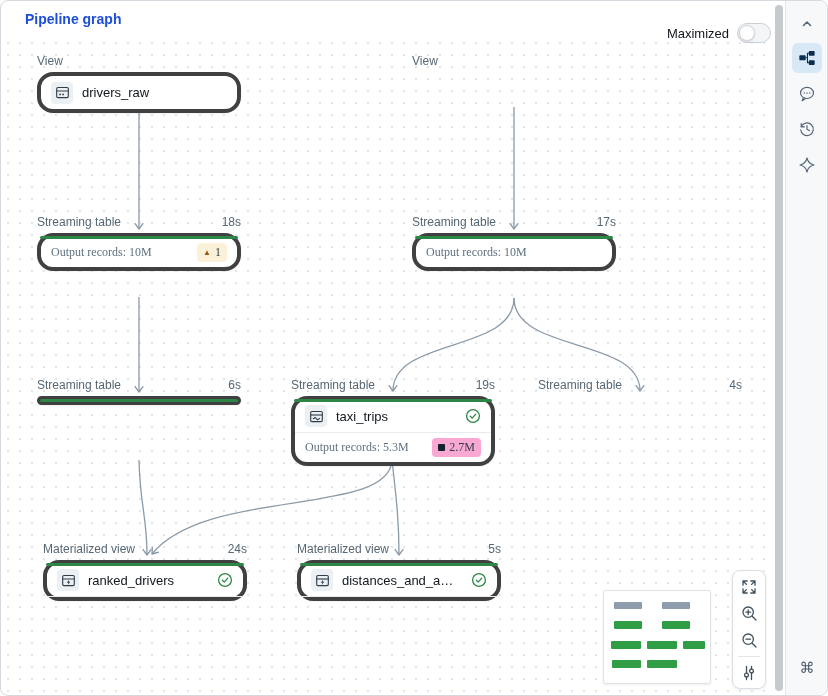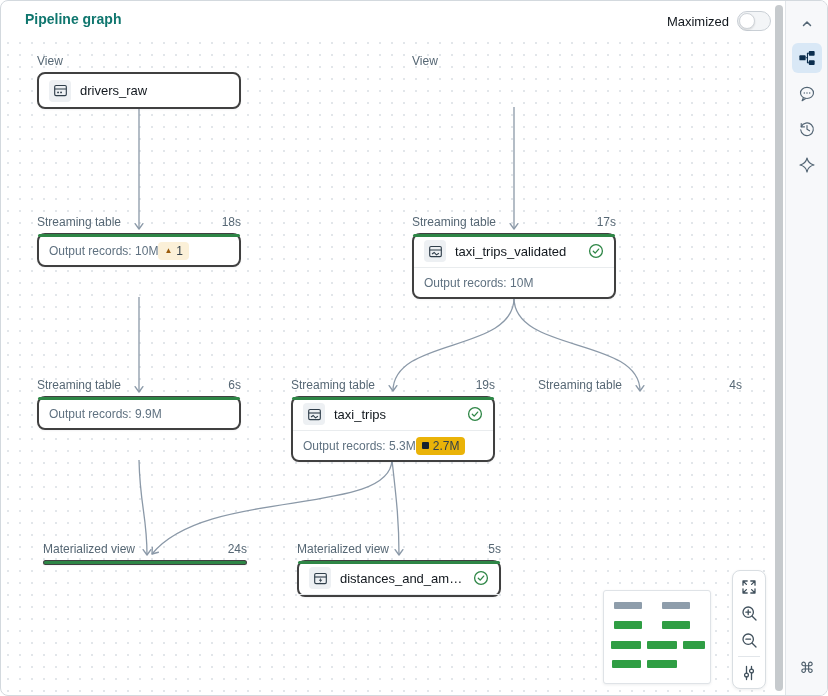--- a/index.html
+++ b/index.html
@@ -5,49 +5,49 @@
   * { box-sizing: border-box; margin: 0; padding: 0; }
   html,body { background:#fff; }
   body { font-family:"Liberation Sans", sans-serif; -webkit-font-smoothing:antialiased; }
   .app { position:relative; width:828px; height:696px; background:#fff; border:1px solid #d3d9de; border-radius:8px; overflow:hidden; }
 
   
   .main { position:absolute; left:0; top:0; right:42px; bottom:0; }
   .dots { position:absolute; left:1px; right:12px; top:36px; bottom:1px;
           background-image:radial-gradient(#e2e6ea 1px, transparent 1.3px);
           background-size:12px 12px; }
-  .page-title { position:absolute; left:24px; top:10px; font-size:14px; font-weight:700; color:#0f766e; }
-  .maximize-ctl { position:absolute; right:14px; top:10px; display:flex; align-items:center; gap:8px; }
+  .page-title { position:absolute; left:24px; top:10px; font-size:14px; font-weight:700; color:#1d4ed8; }
+  .maximize-ctl { position:absolute; right:14px; top:22px; display:flex; align-items:center; gap:8px; }
   .maximize-ctl .lbl { font-size:13px; color:#11171d; }
   .toggle { width:34px; height:20px; border-radius:10px; background:#f3f5f7; border:1px solid #c9cfd5; position:relative; cursor:pointer; }
   .toggle .knob { position:absolute; left:1px; top:1px; width:16px; height:16px; border-radius:50%; background:#fff; border:1px solid #cfd4d9; box-shadow:0 1px 2px rgba(0,0,0,.12); }
 
   .vscroll { position:absolute; right:2px; top:4px; height:686px; width:8px; border-radius:4px; background:#c6cacd; }
 
   
   svg.edges { position:absolute; left:0; top:0; pointer-events:none; }
 
   
   .node-group { position:absolute; width:204px; }
   .node-labels { display:flex; justify-content:space-between; font-size:12px; color:#566774; margin-bottom:3px; height:15px; }
-  .card { position:relative; background:#fff; border:2px solid #404040; border-radius:8px; box-shadow:0 1px 2px rgba(31,39,46,.06); }
+  .card { position:relative; background:#fff; border:4px solid #404040; border-radius:16px; box-shadow:0 1px 2px rgba(31,39,46,.06); }
   .card.selected { border-color:#2d76b8; box-shadow:0 0 0 1px rgba(45,118,184,.35), 0 1px 3px rgba(31,39,46,.10); }
   .card.table::before { content:""; position:absolute; left:-1px; right:-1px; top:-1px; height:3px; background:#2e8646; border-radius:3px; }
   .card .head { display:flex; align-items:center; gap:9px; height:32px; padding:0 10px; }
   .view-card .head { height:33px; }
   .icon-box { width:22px; height:22px; border-radius:4px; background:#edf0f3; display:flex; align-items:center; justify-content:center; color:#2f3e4a; flex:none; }
   .node-name { font-size:13px; color:#11171d; white-space:nowrap; overflow:hidden; text-overflow:ellipsis; flex:1; }
   .status { flex:none; display:flex; }
   .divider { height:1px; background:#e9eceе; background:#e9ecee; }
-  .foot { display:flex; align-items:center; justify-content:flex-start; height:29px; padding:0 10px; }
+  .foot { display:flex; align-items:center; justify-content:space-between; height:29px; padding:0 10px;font-family:Liberation Serif, serif; }
   .out-label { font-size:12px; color:#5f7180; }
   .badge { display:flex; align-items:center; gap:4px; font-size:12px; color:#33404a; border-radius:4px; padding:2px 6px; }
   .badge.warn { background:#fbf0d8; }
   .badge.warn .tri { font-size:8px; color:#9a5b0b; line-height:1; }
-  .badge.count { background:#eab308; }
+  .badge.count { background:#f9a8d4; }
   .badge.count .sq { width:7px; height:7px; background:#16222e; border-radius:1px; }
 
   
   .minimap { position:absolute; left:602px; top:589px; width:108px; height:94px; background:#fff; border:1px solid #dfe3e7; border-radius:3px; box-shadow:0 1px 3px rgba(31,39,46,.08); }
   .mm-bar { position:absolute; border-radius:1px; }
   .mm-gray { background:#8e9dab; }
   .mm-green { background:#2f9e44; }
 
   
   .controls { position:absolute; left:731px; top:569px; width:34px; background:#fff; border:1px solid #d9dee2; border-radius:8px; box-shadow:0 1px 3px rgba(31,39,46,.08); display:flex; flex-direction:column; align-items:center; padding:2px 0; }
@@ -136,106 +136,103 @@
         </div>
       </div>
     </div>
 
     <div class="node-group" style="left:411px; top:214px;">
       <div class="node-labels">
         <span>Streaming table</span>
         <span>17s</span>
       </div>
       <div class="card table">
+        <div class="divider"></div>
+        <div class="foot">
+          <span class="out-label">Output records: 10M</span>
+        </div>
+      </div>
+    </div>
+
+    <div class="node-group" style="left:36px; top:377px;">
+      <div class="node-labels">
+        <span>Streaming table</span>
+        <span>6s</span>
+      </div>
+      <div class="card table">
+        <div class="divider"></div>
+      </div>
+    </div>
+
+    <div class="node-group" style="left:290px; top:377px;">
+      <div class="node-labels">
+        <span>Streaming table</span>
+        <span>19s</span>
+      </div>
+      <div class="card table">
         <div class="head">
           <span class="icon-box">
             <svg width="15" height="15" viewBox="0 0 16 16">
                 <g fill="none" stroke="currentColor" stroke-width="1.2">
                   <rect x="1.8" y="2.6" width="12.4" height="10.8" rx="1.4"></rect>
                   <path d="M1.8,6.4 H14.2"></path>
                   <path d="M4.3,10.6 l2.3,-1.6 2.4,2.6 2.6,-1.8"></path>
                 </g>
               </svg>
           </span>
-          <span class="node-name">taxi_trips_validated</span>
+          <span class="node-name">taxi_trips</span>
           <span class="status">
             <svg width="16" height="16" viewBox="0 0 16 16">
                 <circle cx="8" cy="8" r="6.4" fill="#fff" stroke="#2e8646" stroke-width="1.3"></circle>
                 <path d="M5.3,8.2 l1.9,1.9 3.5,-4" fill="none" stroke="#2e8646" stroke-width="1.3" stroke-linecap="round" stroke-linejoin="round"></path>
               </svg>
           </span>
         </div>
         <div class="divider"></div>
         <div class="foot">
-          <span class="out-label">Output records: 10M</span>
-        </div>
-      </div>
-    </div>
-
-    <div class="node-group" style="left:36px; top:377px;">
-      <div class="node-labels">
-        <span>Streaming table</span>
-        <span>6s</span>
-      </div>
-      <div class="card table">
-        <div class="divider"></div>
-        <div class="foot">
-          <span class="out-label">Output records: 9.9M</span>
-        </div>
-      </div>
-    </div>
-
-    <div class="node-group" style="left:290px; top:377px;">
-      <div class="node-labels">
-        <span>Streaming table</span>
-        <span>19s</span>
+          <span class="out-label">Output records: 5.3M</span>
+          <span class="badge count">
+              <span class="sq"></span>
+              <span>2.7M</span>
+            </span>
+        </div>
+      </div>
+    </div>
+
+    <div class="node-group" style="left:537px; top:377px;">
+      <div class="node-labels">
+        <span>Streaming table</span>
+        <span>4s</span>
+      </div>
+    </div>
+
+    <div class="node-group" style="left:42px; top:541px;">
+      <div class="node-labels">
+        <span>Materialized view</span>
+        <span>24s</span>
       </div>
       <div class="card table">
         <div class="head">
           <span class="icon-box">
             <svg width="15" height="15" viewBox="0 0 16 16">
                 <g fill="none" stroke="currentColor" stroke-width="1.2">
                   <rect x="1.8" y="2.6" width="12.4" height="10.8" rx="1.4"></rect>
                   <path d="M1.8,6.4 H14.2"></path>
-                  <path d="M4.3,10.6 l2.3,-1.6 2.4,2.6 2.6,-1.8"></path>
                 </g>
-              </svg>
-          </span>
-          <span class="node-name">taxi_trips</span>
+                <path d="M8.6,7.2 l-2.4,3.1 h1.7 l-0.8,2.5 2.9,-3.4 h-1.7 z" fill="currentColor"></path>
+              </svg>
+          </span>
+          <span class="node-name">ranked_drivers</span>
           <span class="status">
             <svg width="16" height="16" viewBox="0 0 16 16">
                 <circle cx="8" cy="8" r="6.4" fill="#fff" stroke="#2e8646" stroke-width="1.3"></circle>
                 <path d="M5.3,8.2 l1.9,1.9 3.5,-4" fill="none" stroke="#2e8646" stroke-width="1.3" stroke-linecap="round" stroke-linejoin="round"></path>
               </svg>
           </span>
         </div>
-        <div class="divider"></div>
-        <div class="foot">
-          <span class="out-label">Output records: 5.3M</span>
-          <span class="badge count">
-              <span class="sq"></span>
-              <span>2.7M</span>
-            </span>
-        </div>
-      </div>
-    </div>
-
-    <div class="node-group" style="left:537px; top:377px;">
-      <div class="node-labels">
-        <span>Streaming table</span>
-        <span>4s</span>
-      </div>
-    </div>
-
-    <div class="node-group" style="left:42px; top:541px;">
-      <div class="node-labels">
-        <span>Materialized view</span>
-        <span>24s</span>
-      </div>
-      <div class="card table">
         <div class="divider"></div>
       </div>
     </div>
 
     <div class="node-group" style="left:296px; top:541px;">
       <div class="node-labels">
         <span>Materialized view</span>
         <span>5s</span>
       </div>
       <div class="card table">

